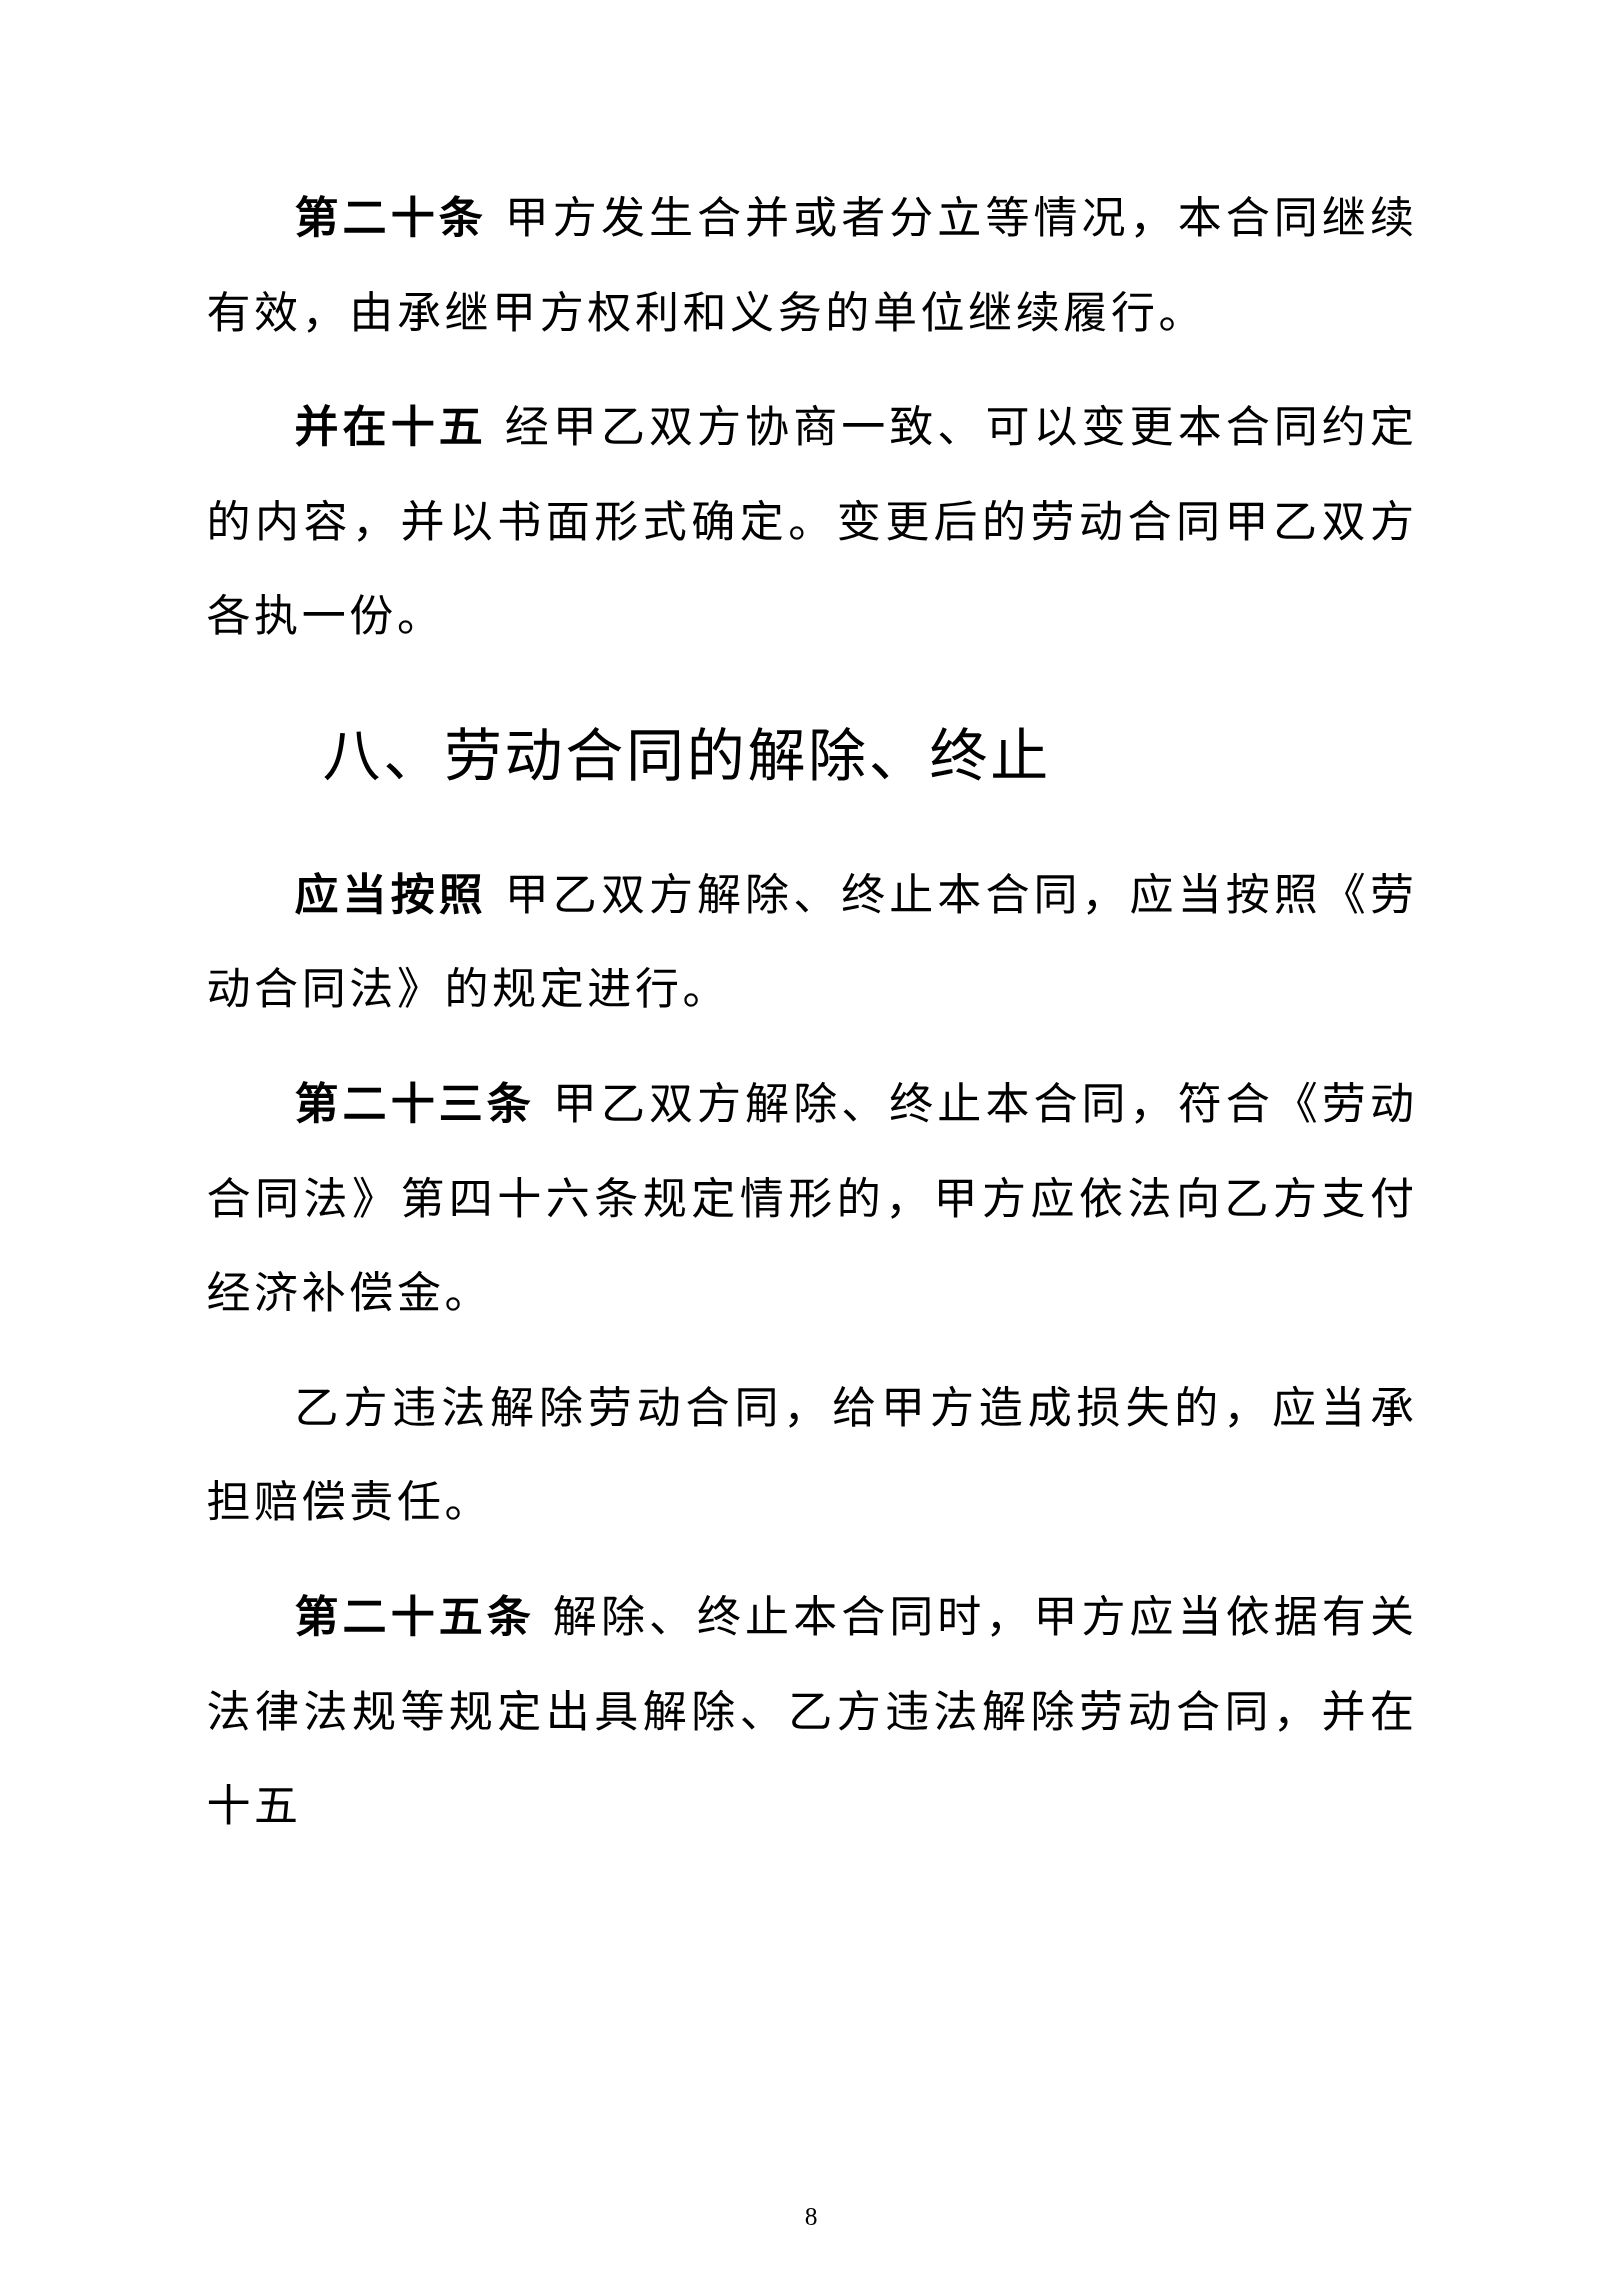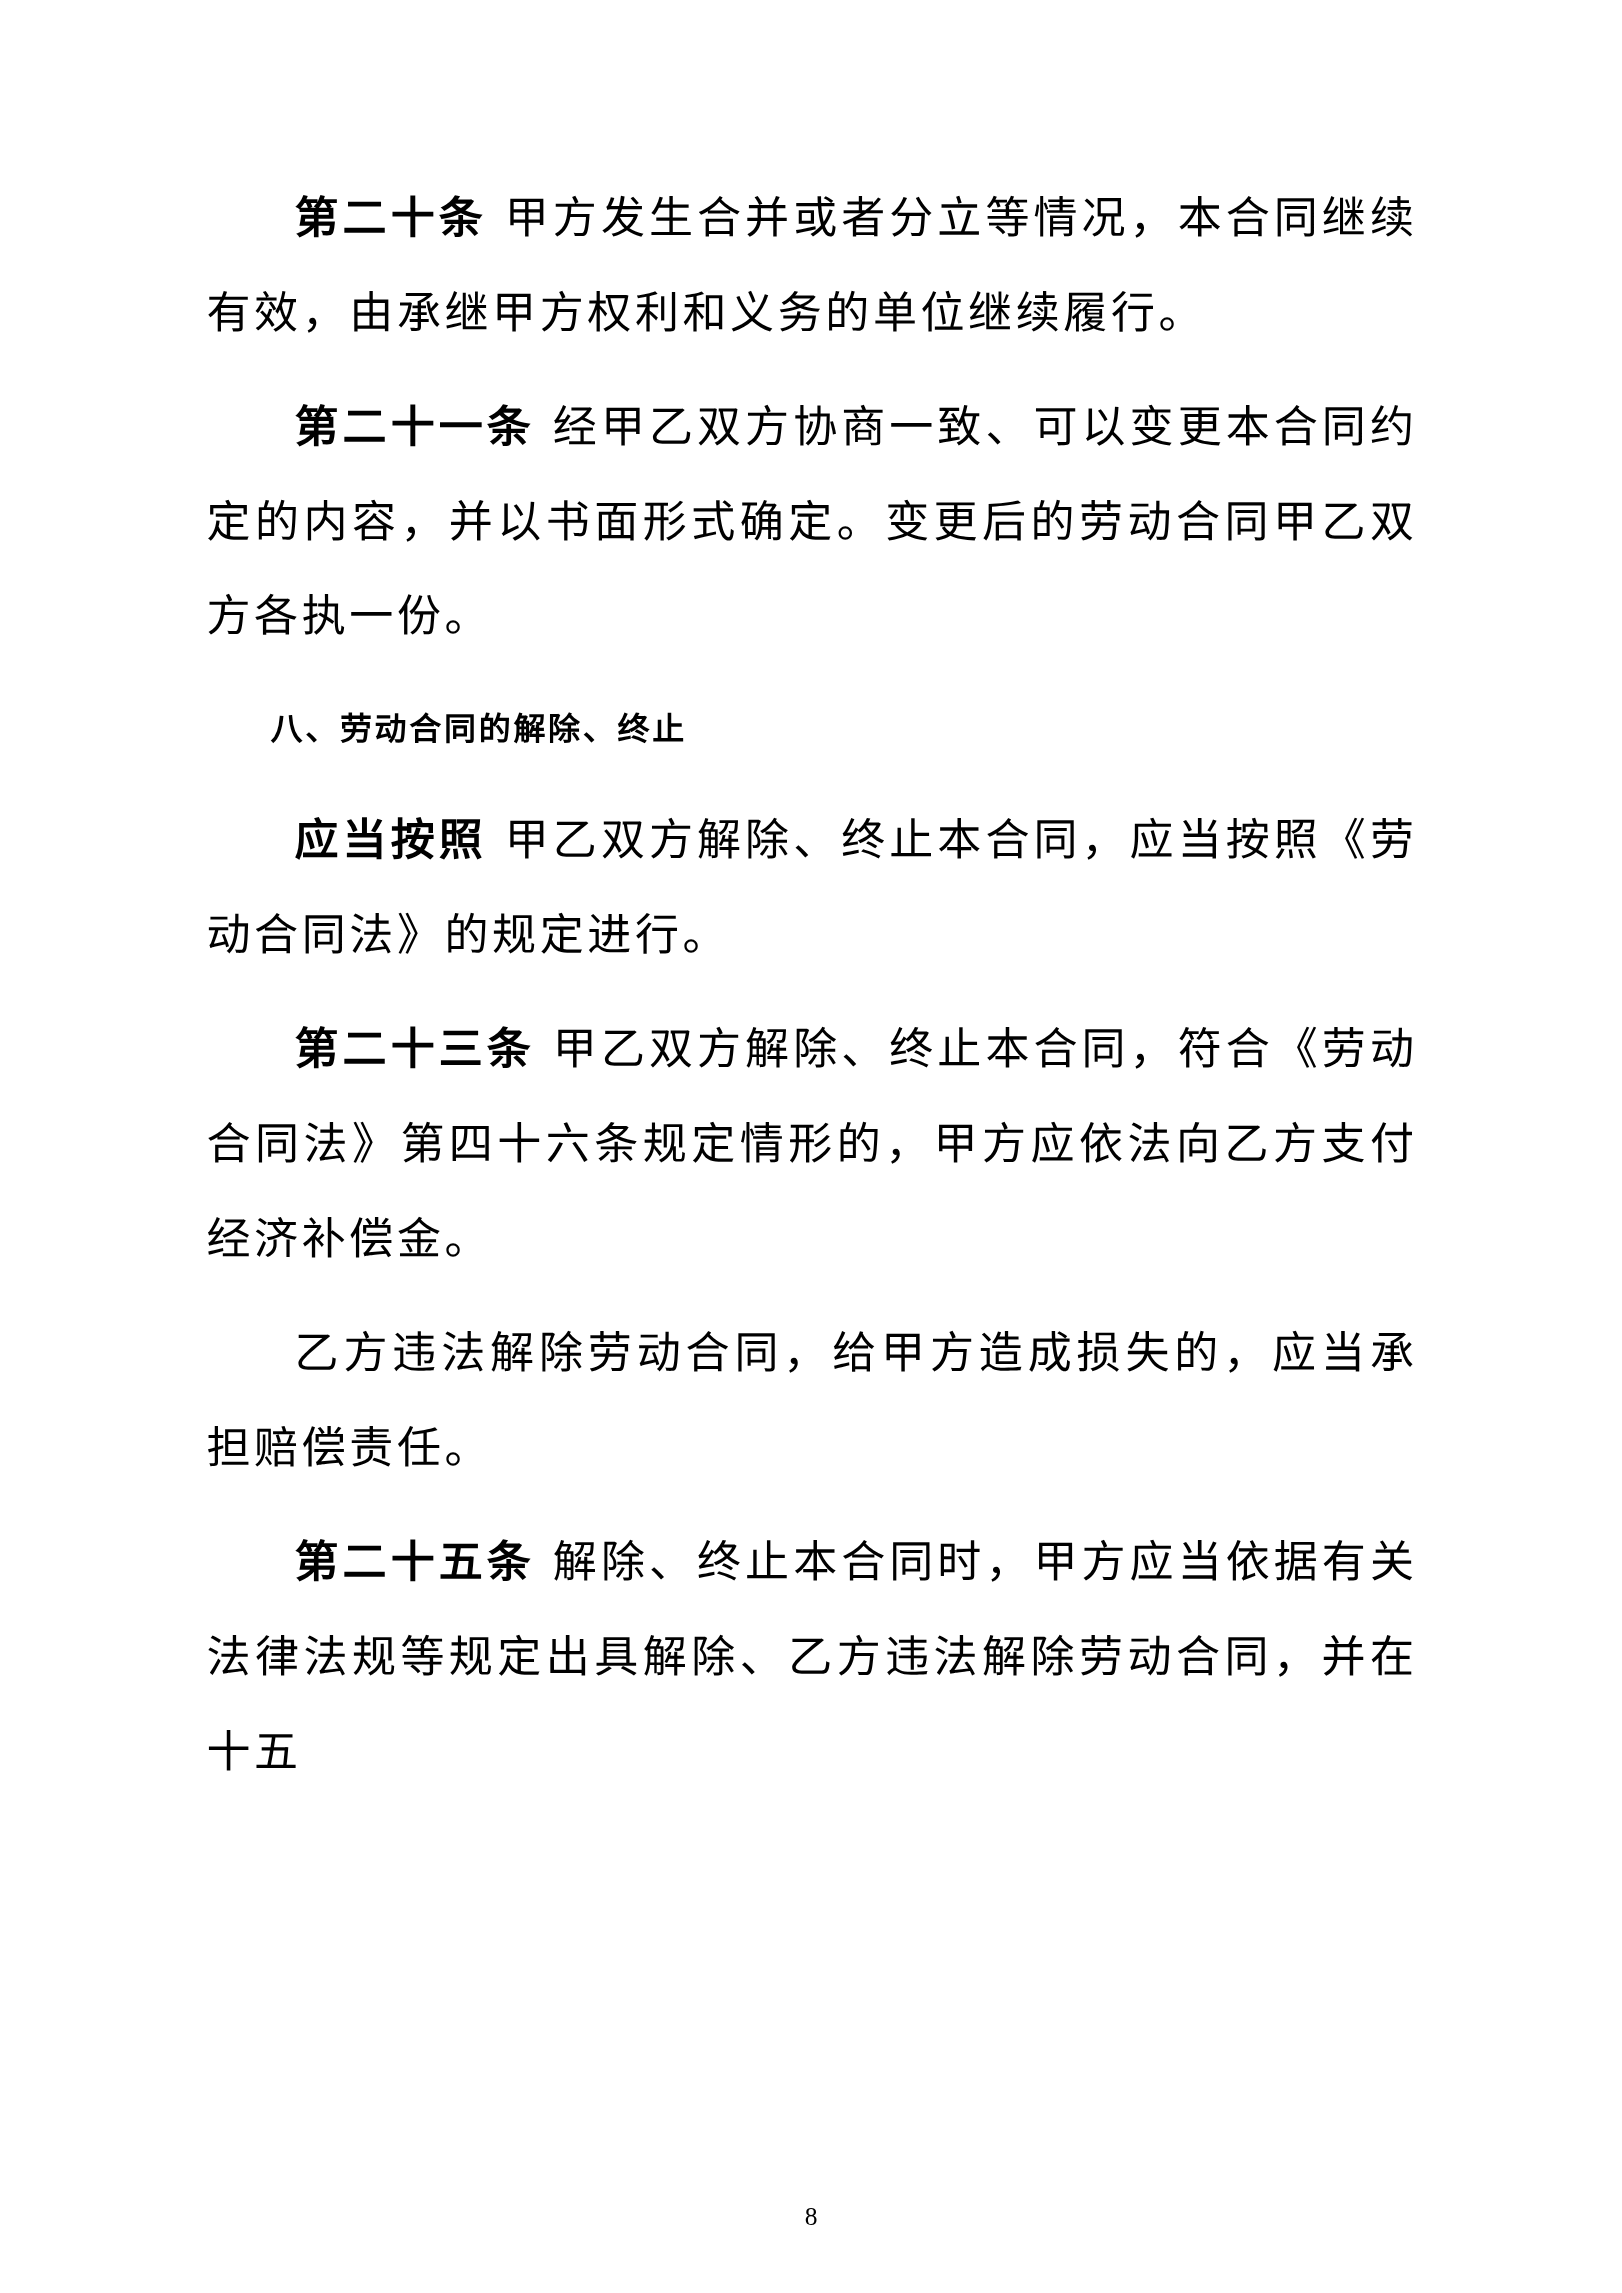--- a/index.html
+++ b/index.html
@@ -26,22 +26,22 @@
     letter-spacing: 3.6px;
     text-align: justify;
     text-indent: 2em;
     margin: 20px 0;
   }
   .article-no {
     font-weight: bold;
     margin-right: 18px;
   }
   .section-heading {
-    font-size: 32px;
-    font-weight: bold;
+    font-size: 58px;
+    font-weight: normal;
     line-height: 2.1;
     letter-spacing: 2.7px;
     text-indent: 2em;
     margin: 31px 0;
   }
   .page-num {
     position: absolute;
     left: 0;
     right: 0;
     bottom: 78px;
@@ -53,21 +53,21 @@
   }
 </style>
 </head>
 <body>
 
 <div class="page">
   <div class="doc">
 
     <p><span class="article-no">第二十条</span><span>甲方发生合并或者分立等情况，本合同继续有效，由承继甲方权利和义务的单位继续履行。</span></p>
 
-    <p><span class="article-no">第二十一条</span><span>经甲乙双方协商一致、可以变更本合同约定的内容，并以书面形式确定。变更后的劳动合同甲乙双方各执一份。</span></p>
+    <p><span class="article-no">并在十五</span><span>经甲乙双方协商一致、可以变更本合同约定的内容，并以书面形式确定。变更后的劳动合同甲乙双方各执一份。</span></p>
 
     <div class="section-heading">八、劳动合同的解除、终止</div>
 
     <p><span class="article-no">应当按照</span><span>甲乙双方解除、终止本合同，应当按照《劳动合同法》的规定进行。</span></p>
 
     <p><span class="article-no">第二十三条</span><span>甲乙双方解除、终止本合同，符合《劳动合同法》第四十六条规定情形的，甲方应依法向乙方支付经济补偿金。</span></p>
 
 
     <p><span>乙方违法解除劳动合同，给甲方造成损失的，应当承担赔偿责任。</span></p>
 

